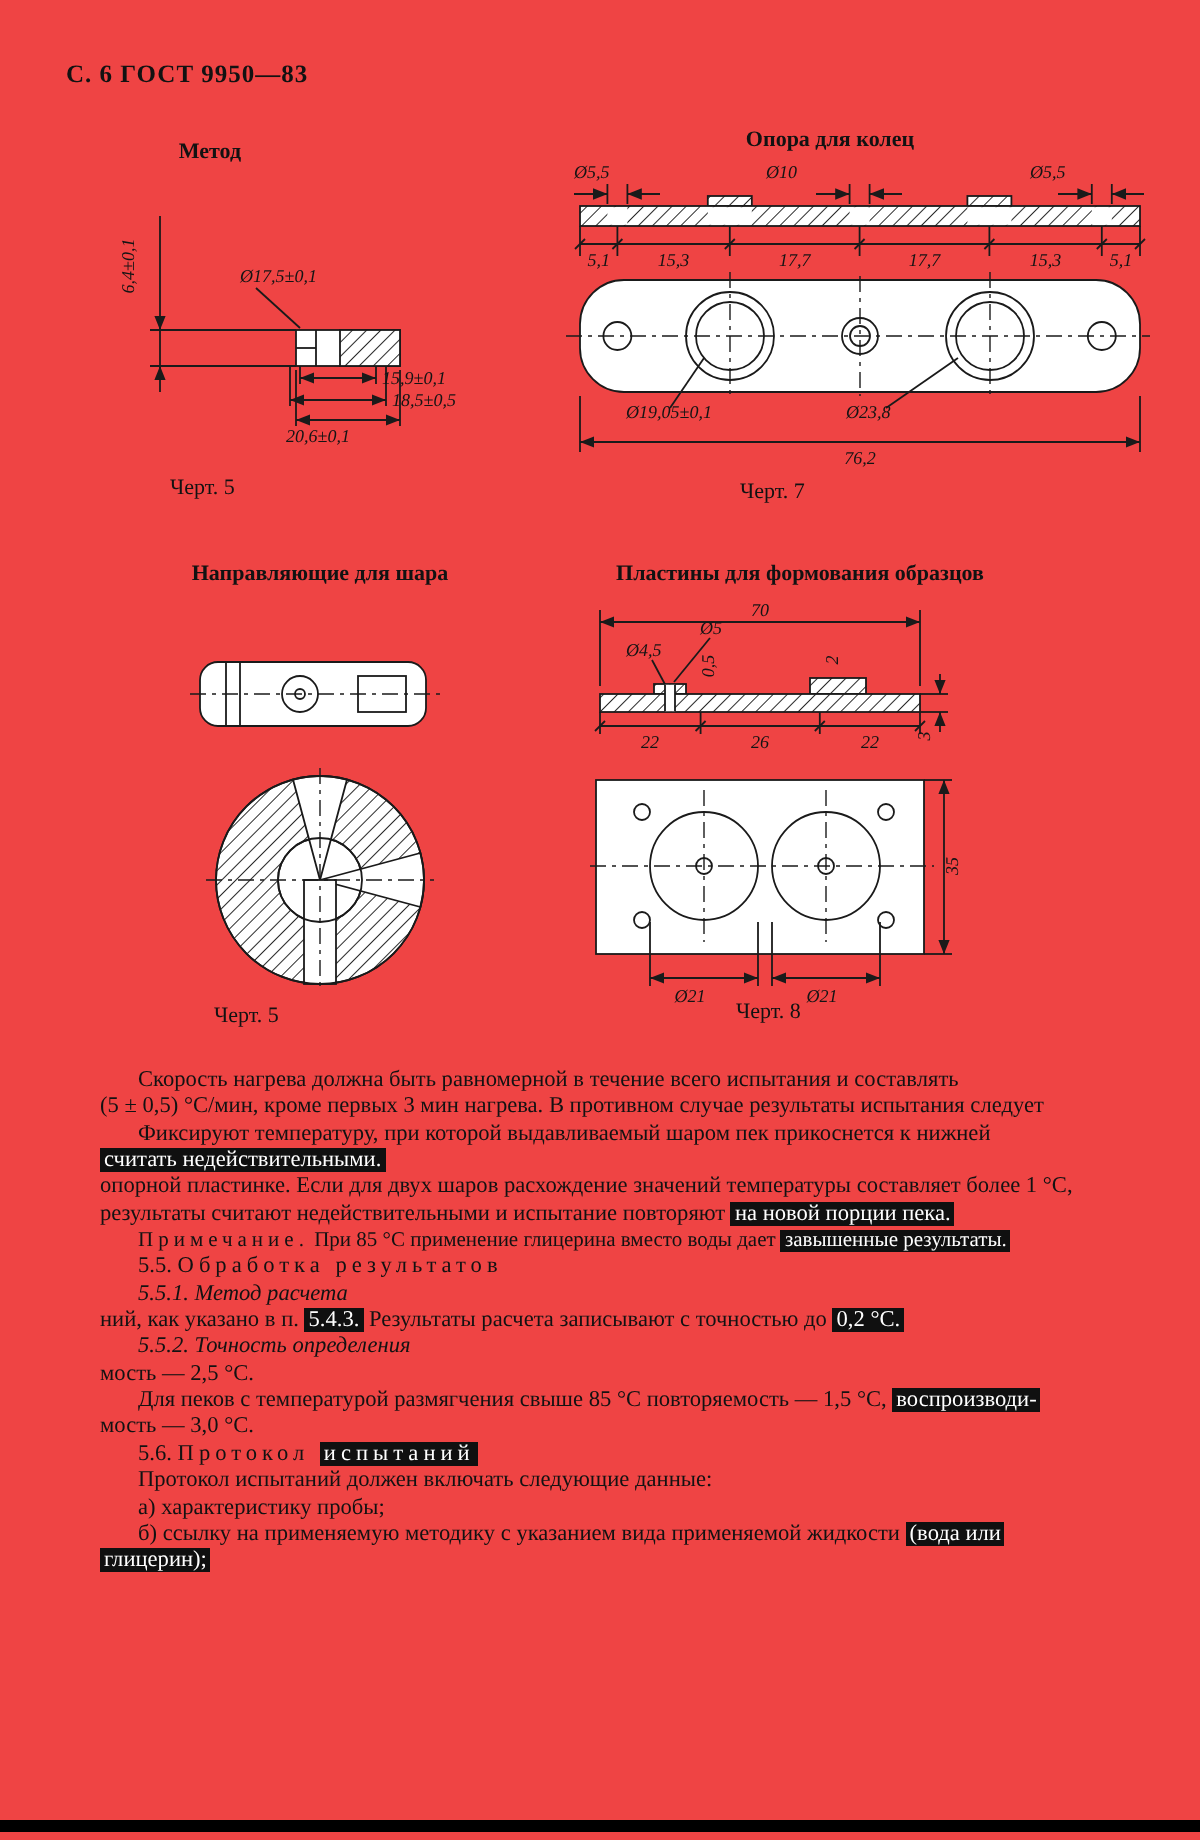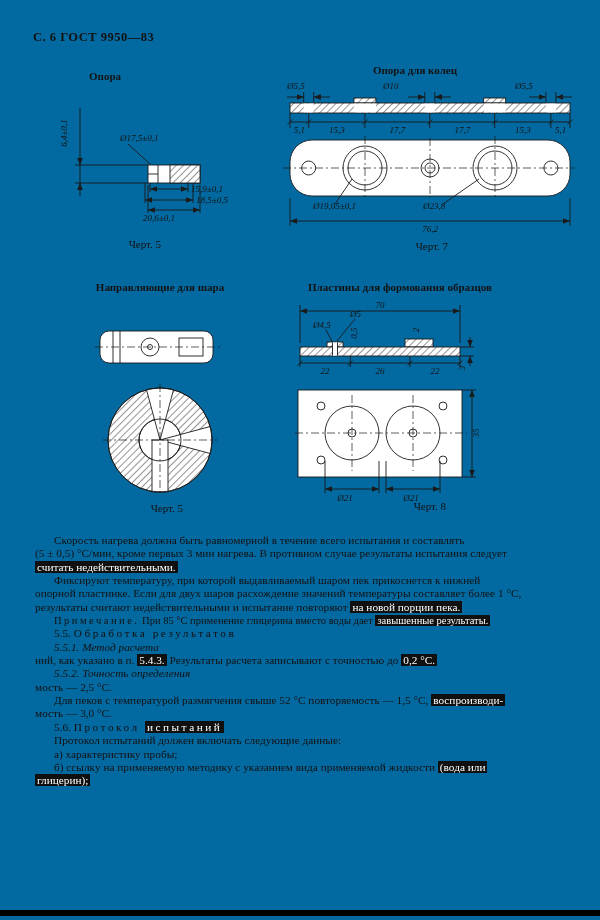--- a/index.html
+++ b/index.html
@@ -1,45 +1,45 @@
 <!DOCTYPE html>
 <html><head>
 <meta charset="utf-8">
 <style>
   * { margin:0; padding:0; box-sizing:border-box; }
   html,body { background:#9a9a9a; }
   .page {
     position:relative; width:600px; height:920px; margin:0 auto;
-    background:#0369a1; color:#121212;
+    background:#ef4444; color:#121212;
     font-family:"Liberation Serif", serif; overflow:hidden;
   }
   .hdr { position:absolute; left:33px; top:30px; font-weight:bold; font-size:12.5px; letter-spacing:.5px; }
   .fig-title { position:absolute; font-weight:bold; font-size:11px; text-align:center; }
-  .fig-caption { position:absolute; font-size:11px; text-align:right; }
+  .fig-caption { position:absolute; font-size:11px; text-align:left; }
   svg { position:absolute; }
   svg text { font-family:"Liberation Serif", serif; font-style:italic; font-size:9px; fill:#141414; stroke:none; }
   g.draw line, g.draw rect, g.draw circle, g.draw path { stroke:#1a1a1a; stroke-width:.9; fill:none; }
   g.draw .cl { stroke-dasharray:8 3 2 3; stroke-width:.7; }
-  .body { position:absolute; left:35px; top:534px; width:531px; font-size:11.3px; line-height:13.35px; }
+  .body { position:absolute; left:50px; top:534px; width:531px; font-size:11.3px; line-height:13.35px; }
   .bline { white-space:nowrap; }
   .bline.ind { padding-left:19px; }
   .bline.note { font-size:10.5px; }
   span.hl { background:#101010; color:#fff; padding:0 2px; }
   span.sp { letter-spacing:2.5px; }
   span.it { font-style:italic; }
   .scan-bottom { position:absolute; left:0; top:910px; width:600px; height:6px; background:#000; }
 </style>
 </head>
 <body>
 
 <div class="page">
 
   <div class="hdr">С. 6 ГОСТ 9950—83</div>
 
-  <div class="fig-title" style="left:60px;top:70px;width:90px">Опора</div>
+  <div class="fig-title" style="left:60px;top:70px;width:90px">Метод</div>
   <svg style="left:55px;top:88px" width="190" height="146" viewBox="0 0 190 146">
     <defs>
       <pattern id="hatch" width="5" height="5" patternUnits="userSpaceOnUse" patternTransform="rotate(45)">
         <rect width="5" height="5" fill="#fff"></rect>
         <line x1="0" y1="0" x2="0" y2="5" stroke="#2a2a2a" stroke-width="1"></line>
       </pattern>
       <marker id="ar" viewBox="0 0 10 10" refX="10" refY="5" markerWidth="8" markerHeight="8" orient="auto-start-reverse">
         <path d="M0,1 L10,5 L0,9 z" fill="#1a1a1a"></path>
       </marker>
     </defs>
@@ -233,31 +233,31 @@
     <text transform="rotate(-90 170 71)" x="170" y="71" text-anchor="middle">3</text>
     <text transform="rotate(-90 184 136)" x="184" y="136" text-anchor="middle">35</text>
     <text x="50" y="204" text-anchor="middle">Ø21</text>
     <text x="116" y="204" text-anchor="middle">Ø21</text>
   </svg>
   <div class="fig-caption" style="left:368px;top:500px;width:78px">Черт. 8</div>
 
   <div class="body">
       <div class="bline ind"><span>Скорость нагрева должна быть равномерной в течение всего испытания и составлять</span></div>
       <div class="bline"><span>(5 ± 0,5) °С/мин, кроме первых 3 мин нагрева. В противном случае результаты испытания следует</span></div>
+      <div class="bline ind"><span>Фиксируют температуру, при которой выдавливаемый шаром пек прикоснется к нижней</span></div>
       <div class="bline"><span class="hl">считать недействительными.</span></div>
-      <div class="bline ind"><span>Фиксируют температуру, при которой выдавливаемый шаром пек прикоснется к нижней</span></div>
       <div class="bline"><span>опорной пластинке. Если для двух шаров расхождение значений температуры составляет более 1 °С,</span></div>
       <div class="bline"><span>результаты считают недействительными и испытание повторяют </span><span class="hl">на новой порции пека.</span></div>
       <div class="bline ind note"><span class="sp">Примечание.</span><span> При 85 °С применение глицерина вместо воды дает </span><span class="hl">завышенные результаты.</span></div>
       <div class="bline ind"><span>5.5. </span><span class="sp">Обработка результатов</span></div>
       <div class="bline ind"><span class="it">5.5.1. Метод расчета</span></div>
       <div class="bline"><span>ний, как указано в п. </span><span class="hl">5.4.3.</span><span> Результаты расчета записывают с точностью до </span><span class="hl">0,2 °С.</span></div>
       <div class="bline ind"><span class="it">5.5.2. Точность определения</span></div>
       <div class="bline"><span>мость — 2,5 °С.</span></div>
-      <div class="bline ind"><span>Для пеков с температурой размягчения свыше 52 °С повторяемость — 1,5 °С, </span><span class="hl">воспроизводи-</span></div>
+      <div class="bline ind"><span>Для пеков с температурой размягчения свыше 85 °С повторяемость — 1,5 °С, </span><span class="hl">воспроизводи-</span></div>
       <div class="bline"><span>мость — 3,0 °С.</span></div>
       <div class="bline ind"><span>5.6. </span><span class="sp">Протокол </span><span class="sp hl">испытаний</span></div>
       <div class="bline ind"><span>Протокол испытаний должен включать следующие данные:</span></div>
       <div class="bline ind"><span>а) характеристику пробы;</span></div>
       <div class="bline ind"><span>б) ссылку на применяемую методику с указанием вида применяемой жидкости </span><span class="hl">(вода или</span></div>
       <div class="bline"><span class="hl">глицерин);</span></div>
     </div>
 
   <div class="scan-bottom"></div>
 </div>

